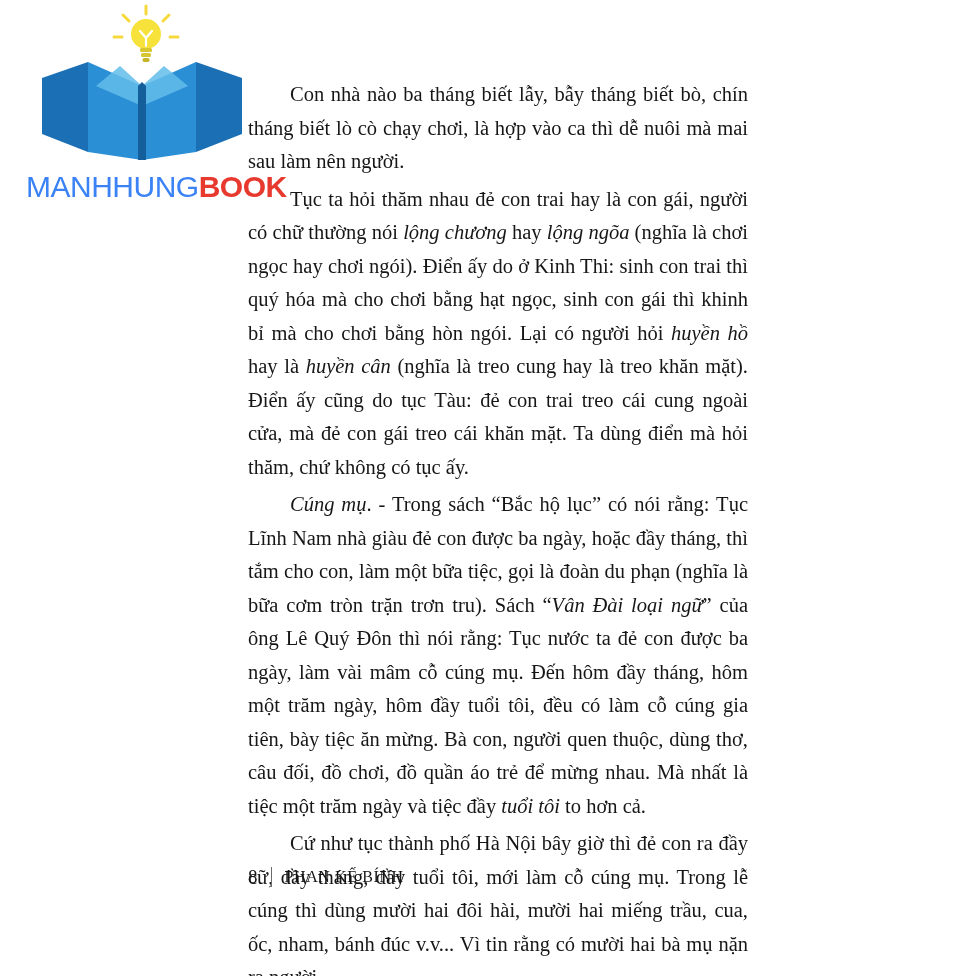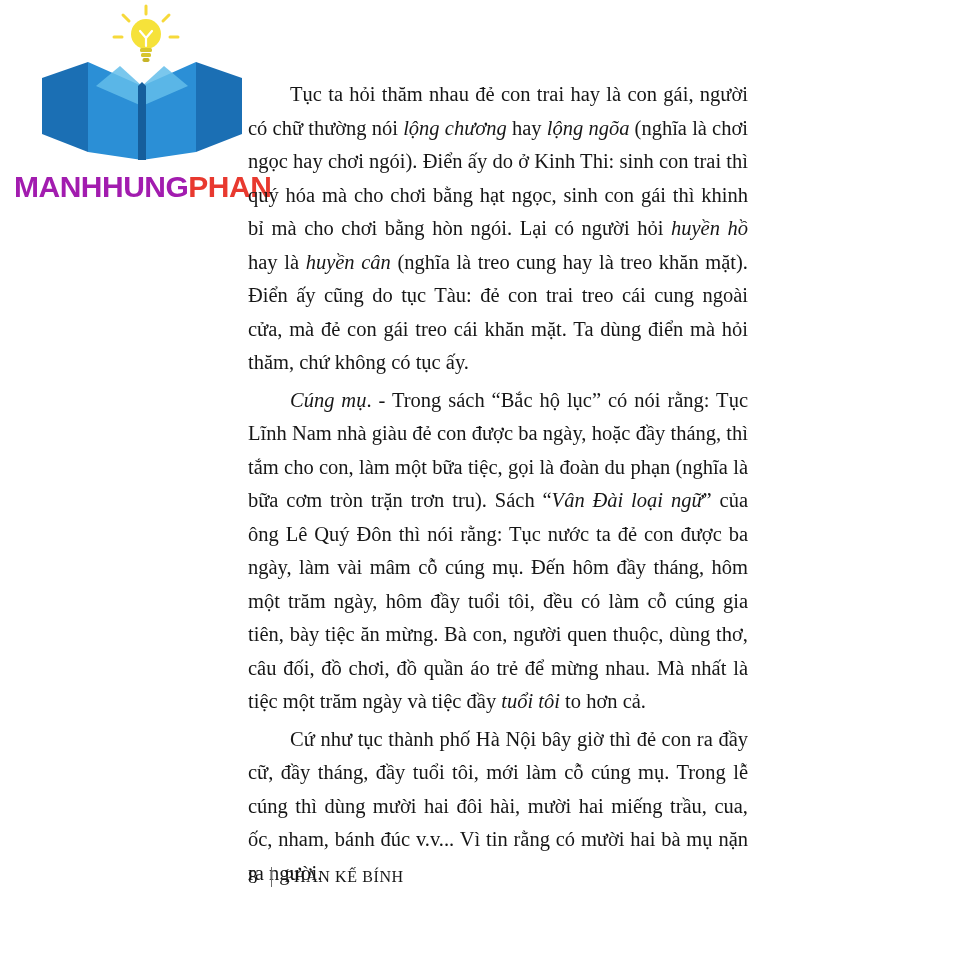--- a/index.html
+++ b/index.html
@@ -49,22 +49,23 @@
     left: 4px;
     top: 168px;
     width: 280px;
     font-family: "Liberation Sans", sans-serif;
     font-size: 30px;
     letter-spacing: -0.5px;
     line-height: 1;
     white-space: nowrap;
   }
   .logo-text .lt-manh {
-    color: #a21caf;
-    font-weight: 700;
+    color: #3b82f6;
+    font-weight: 400;
+    margin-left: 12px;
   }
   .logo-text .lt-book {
     color: #e8392f;
     font-weight: 700;
   }
 
   
   .text-column {
     position: absolute;
     left: 248px;
@@ -158,25 +159,26 @@
         <path d="M158 6 L104 30 L104 104 L158 96 Z" fill="#2b8fd6"></path>
 
         <path d="M104 30 L126 10 L150 30 L104 50 Z" fill="#63bdea" opacity="0.85"></path>
         <path d="M104 30 L82 10 L58 30 L104 50 Z" fill="#63bdea" opacity="0.85"></path>
 
         <path d="M100 30 L104 26 L108 30 L108 104 L100 104 Z" fill="#155e9c"></path>
       </svg>
     </div>
 
     <div class="logo-text">
-      <span class="lt-manh">MANHHUNG</span><span class="lt-book">PHAN</span>
+      <span class="lt-manh">MANHHUNG</span><span class="lt-book">BOOK</span>
     </div>
   </div>
 
   <div class="text-column">
+    <p class="para" id="p1"><span>Con nhà nào ba tháng biết lẫy, bẫy tháng biết bò, chín tháng biết lò cò chạy chơi, là hợp vào ca thì dễ nuôi mà mai sau làm nên người.</span></p>
     <p class="para" id="p2"><span>Tục ta hỏi thăm nhau đẻ con trai hay là con gái, người có chữ thường nói </span><span class="it">lộng chương</span><span> hay </span><span class="it">lộng ngõa</span><span> (nghĩa là chơi ngọc hay chơi ngói). Điển ấy do ở Kinh Thi: sinh con trai thì quý hóa mà cho chơi bằng hạt ngọc, sinh con gái thì khinh bỉ mà cho chơi bằng hòn ngói. Lại có người hỏi </span><span class="it">huyền hồ</span><span> hay là </span><span class="it">huyền cân</span><span> (nghĩa là treo cung hay là treo khăn mặt). Điển ấy cũng do tục Tàu: đẻ con trai treo cái cung ngoài cửa, mà đẻ con gái treo cái khăn mặt. Ta dùng điển mà hỏi thăm, chứ không có tục ấy.</span></p>
     <p class="para" id="p3"><span class="bi">Cúng mụ</span><span>. - Trong sách “Bắc hộ lục” có nói rằng: Tục Lĩnh Nam nhà giàu đẻ con được ba ngày, hoặc đầy tháng, thì tắm cho con, làm một bữa tiệc, gọi là đoàn du phạn (nghĩa là bữa cơm tròn trặn trơn tru). Sách “</span><span class="it">Vân Đài loại ngữ</span><span>” của ông Lê Quý Đôn thì nói rằng: Tục nước ta đẻ con được ba ngày, làm vài mâm cỗ cúng mụ. Đến hôm đầy tháng, hôm một trăm ngày, hôm đầy tuổi tôi, đều có làm cỗ cúng gia tiên, bày tiệc ăn mừng. Bà con, người quen thuộc, dùng thơ, câu đối, đồ chơi, đồ quần áo trẻ để mừng nhau. Mà nhất là tiệc một trăm ngày và tiệc đầy </span><span class="it">tuổi tôi</span><span> to hơn cả.</span></p>
     <p class="para" id="p4"><span>Cứ như tục thành phố Hà Nội bây giờ thì đẻ con ra đầy cữ, đầy tháng, đầy tuổi tôi, mới làm cỗ cúng mụ. Trong lễ cúng thì dùng mười hai đôi hài, mười hai miếng trầu, cua, ốc, nham, bánh đúc v.v... Vì tin rằng có mười hai bà mụ nặn ra người.</span></p>
   </div>
 
   <div class="footer">
     <span class="footer-page">8</span>
     <span class="footer-rule"></span>
     <span class="footer-author">PHAN KẾ BÍNH</span>
   </div>

